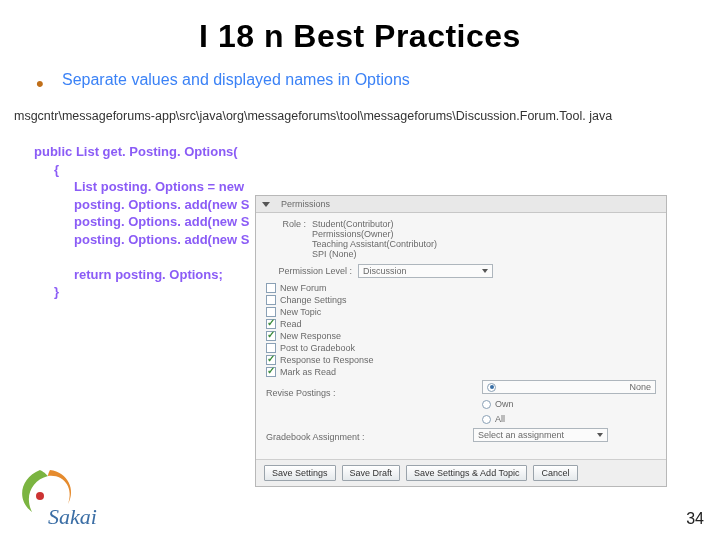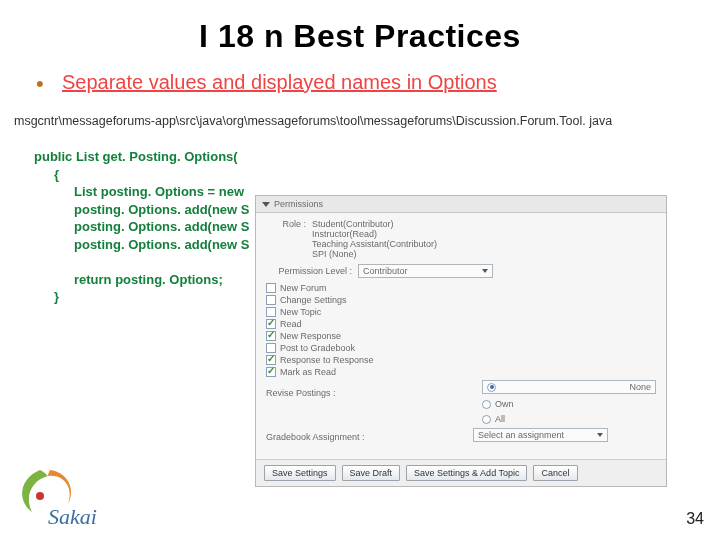--- a/index.html
+++ b/index.html
@@ -1,29 +1,29 @@
 <!DOCTYPE html>
 <html><head>
 <meta charset="utf-8">
 <style>
   * { box-sizing: border-box; margin: 0; padding: 0; }
   html, body { width: 720px; height: 540px; font-family: Arial, Helvetica, sans-serif; background: #fff; color: #000; position: relative; overflow: hidden; }
   .slide { width: 720px; height: 540px; position: relative; }
   .title { font-size: 32px; font-weight: 700; text-align: center; padding-top: 18px; letter-spacing: 0.5px; }
   .bullets { padding: 16px 0 0 36px; }
-  .bullets li { list-style: none; font-size: 20px; color: #ef4444; padding-bottom: 8px; position: relative; padding-left: 26px; text-decoration: underline; }
+  .bullets li { list-style: none; font-size: 16px; color: #3b82f6; padding-bottom: 8px; position: relative; padding-left: 26px; }
   .bullets li::before { content: "•"; position: absolute; left: 0; top: 0; color: #c06f1a; font-size: 22px; }
   .filepath { font-size: 12.5px; color: #333; padding: 12px 0 0 14px; white-space: nowrap; }
-  .code-block { font-size: 13px; font-weight: 700; color: #15803d; padding: 20px 0 0 34px; line-height: 1.35; white-space: pre; font-family: Arial, Helvetica, sans-serif; position: relative; z-index: 2; }
+  .code-block { font-size: 13px; font-weight: 700; color: #8b5cf6; padding: 20px 0 0 34px; line-height: 1.35; white-space: pre; font-family: Arial, Helvetica, sans-serif; position: relative; z-index: 2; }
   .code-block .ind1 { padding-left: 20px; display: block; }
   .code-block .ind2 { padding-left: 40px; display: block; }
 
   
   .panel { position: absolute; left: 255px; top: 195px; width: 412px; height: 292px; border: 1px solid #b8b8b8; background: #f6f6f6; font-size: 9px; color: #6a6a6a; z-index: 1; }
-  .p-head { background: #e8e8e8; border-bottom: 1px solid #c7c7c7; padding: 3px 6px; display: flex; align-items: center; gap: 4px; }
+  .p-head { background: #e8e8e8; border-bottom: 1px solid #c7c7c7; padding: 3px 6px; display: flex; align-items: center; gap: 11px; }
   .p-head .tri { width: 0; height: 0; border-left: 4px solid transparent; border-right: 4px solid transparent; border-top: 5px solid #555; }
   .p-body { padding: 6px 10px 4px 10px; }
   .sel-row { display: flex; align-items: center; gap: 6px; margin-bottom: 5px; }
   .sel-row label { color: #6a6a6a; min-width: 40px; text-align: right; }
   .sel { border: 1px solid #aeb6bd; background: #fbfbfb; padding: 1px 4px; font-size: 9px; display: inline-flex; align-items: center; justify-content: space-between; height: 14px; }
   .sel-narrow { width: 135px; }
   .sel .tri-sm { width: 0; height: 0; border-left: 3px solid transparent; border-right: 3px solid transparent; border-top: 4px solid #555; }
   .perm-grid { display: grid; grid-template-columns: 1fr; gap: 2px 24px; margin-top: 4px; margin-bottom: 2px; }
   .chk { display: flex; align-items: center; gap: 4px; color: #6a6a6a; }
   .chk input, .chk .box { width: 10px; height: 10px; border: 1px solid #8aa0b5; background: #fff; display: inline-block; position: relative; }
@@ -63,29 +63,29 @@
   <div class="panel">
     <div class="p-head">
       <span class="tri"></span>
       <span>Permissions</span>
     </div>
     <div class="p-body">
       <div class="sel-row" style="align-items:flex-start;">
         <label>Role :</label>
         <div style="display:flex;flex-direction:column;gap:0px;">
           <span>Student(Contributor)</span>
-          <span>Instructor(Read)</span>
+          <span>Permissions(Owner)</span>
           <span>Teaching Assistant(Contributor)</span>
           <span>SPI (None)</span>
         </div>
       </div>
       <div class="sel-row">
         <label style="min-width:86px;">Permission Level :</label>
         <div class="sel sel-narrow">
-          <span>Contributor</span>
+          <span>Discussion</span>
           <span class="tri-sm"></span>
         </div>
       </div>
 
       <div class="perm-grid">
         <div class="chk">
             <span class="box"></span>
             <span>New Forum</span>
           </div>
         <div class="chk">

